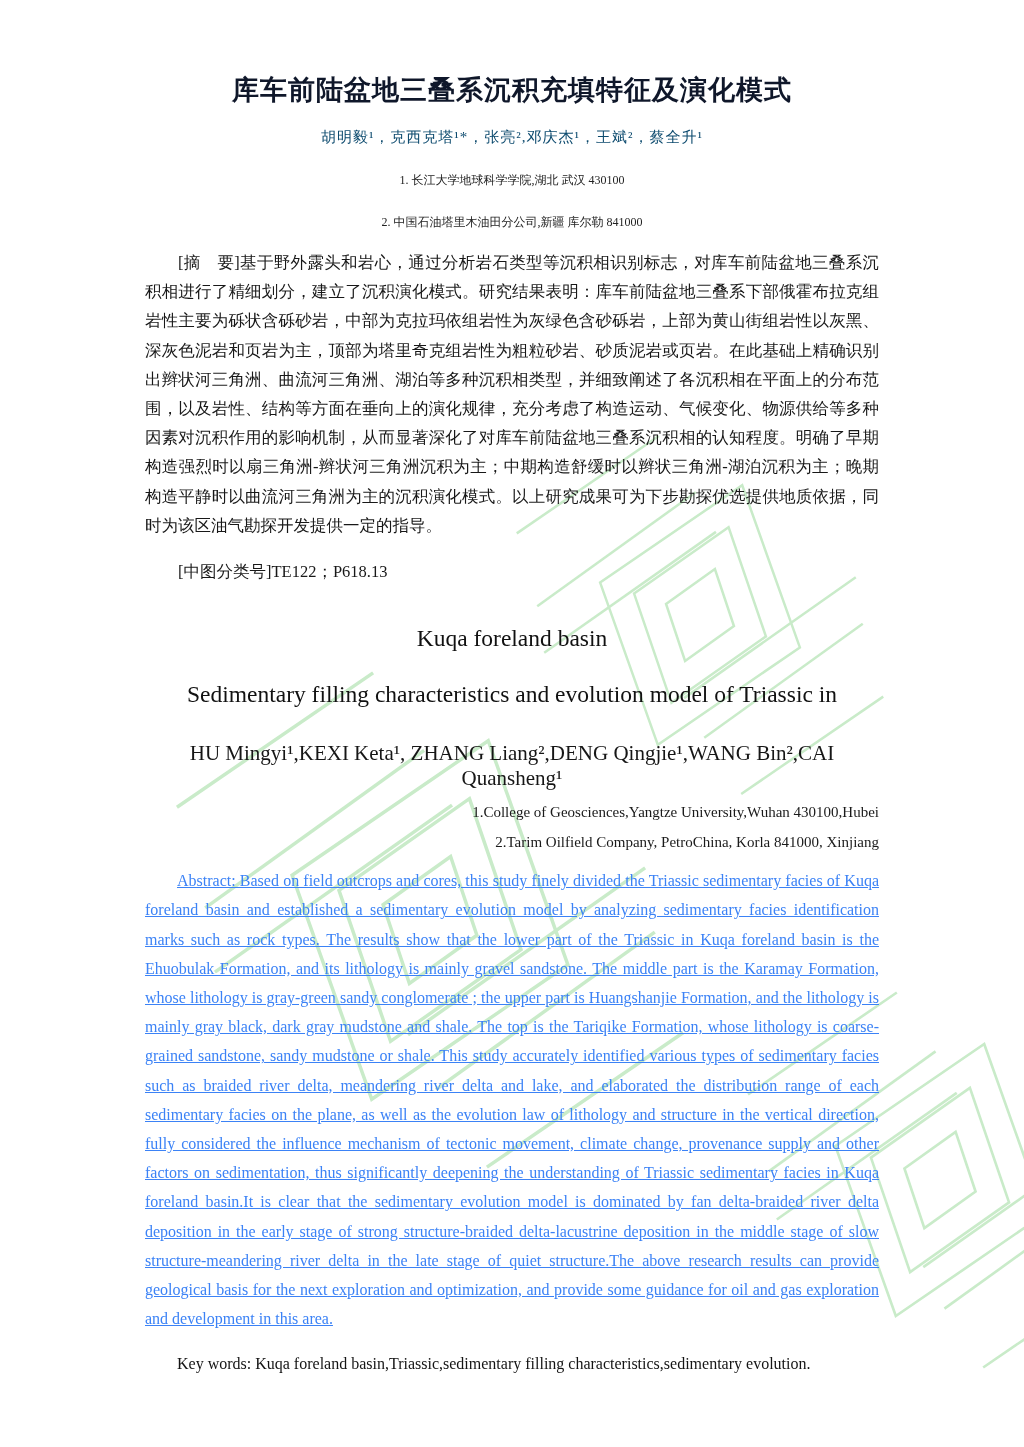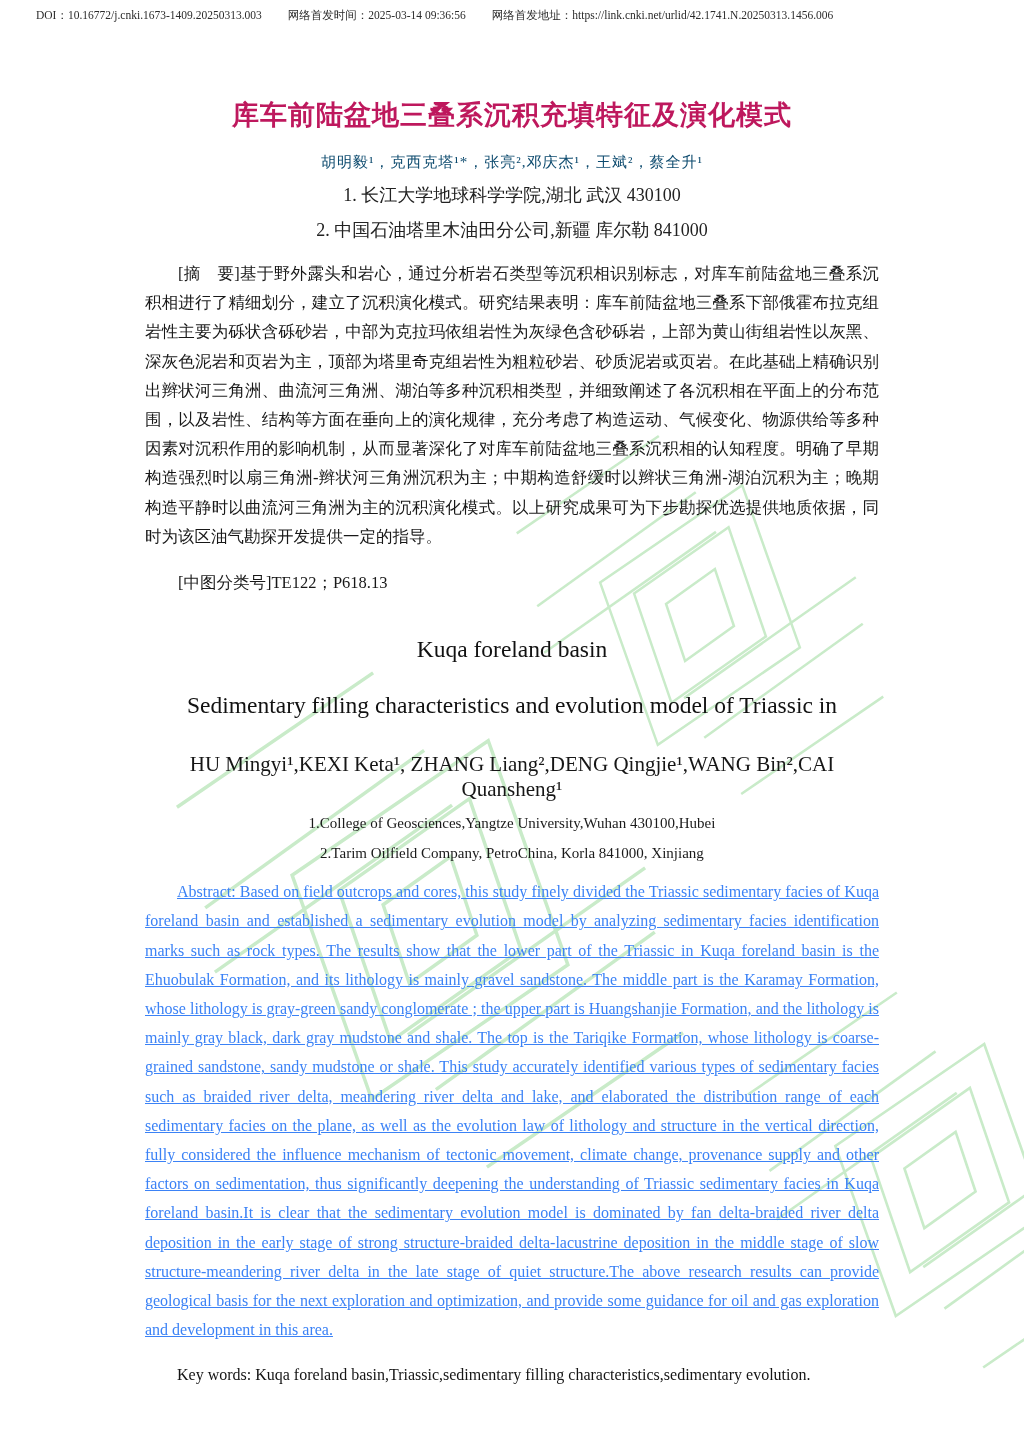--- a/index.html
+++ b/index.html
@@ -17,48 +17,48 @@
   .doi-row{
     position:absolute;top:8px;left:36px;right:20px;z-index:2;
     font-family:"Liberation Serif", serif;
     font-size:11.5px;color:#2a2a2a;
     display:flex;gap:26px;white-space:nowrap;
   }
   .content{
     position:absolute;left:145px;width:734px;top:0;z-index:1;
   }
   .title-cn{
-    margin:97px 0 0 0;
+    margin:72px 0 0 0;
     text-align:center;
     font-family:Liberation Serif, serif;
     font-weight:700;
     font-size:27px;
     letter-spacing:1px;
-    color:#be185d;
+    color:#0f172a;
   }
   .authors-cn{
     margin-top:20px;text-align:center;
     font-size:15px;color:#0c4a6e;letter-spacing:1px;
   }
-  .affil-cn{ margin-top:11px;text-align:center;font-size:18px;color:#222;}
+  .affil-cn{ margin-top:25px;text-align:center;font-size:12px;color:#222;}
   .abstract-cn{
     margin-top:17px;
     font-size:16.5px;line-height:29.2px;
     text-align:justify;text-indent:2em;color:#181818;
   }
   .kw-cn{ font-size:16.5px;line-height:29.2px;text-indent:2em;margin-top:1px;color:#181818;}
   .clc-cn{ font-size:16.5px;line-height:29.2px;text-indent:2em;margin-top:0;color:#181818;}
   .title-en{
     margin-top:24px;text-align:center;
     font-size:23.5px;line-height:56px;color:#111;
   }
   .authors-en{
     margin-top:12px;text-align:center;font-size:21px;color:#161616;
   }
-  .affil-en{ margin-top:13px;text-align:center;font-size:15px;color:#1a1a1a;}
+  .affil-en{ margin-top:13px;text-align:right;font-size:15px;color:#1a1a1a;}
   .abstract-en{
     margin-top:15px;
     font-size:16px;line-height:29.2px;
     text-align:justify;text-indent:2em;color:#3b82f6;text-decoration:underline;
   }
   .kw-en{ font-size:16px;line-height:29.2px;text-indent:2em;margin-top:12px;color:#141414;}
 </style>
 </head>
 <body>
 
@@ -76,25 +76,20 @@
         <path d="M10,80 L130,-80"></path>
         <path d="M-190,-20 L-90,-150"></path>
         <path d="M90,150 L190,20"></path>
       </g>
     </defs>
     <use href="#wm-motif" transform="translate(700,615) rotate(18) scale(1.05)"></use>
     <use href="#wm-motif" transform="translate(430,920) rotate(18) scale(1.45)"></use>
     <use href="#wm-motif" transform="translate(940,1180) rotate(18) scale(1.1)"></use>
   </svg>
 
-  <div class="doi-row">
-    <span>DOI：10.16772/j.cnki.1673-1409.20250313.003</span>
-    <span>网络首发时间：2025-03-14 09:36:56</span>
-    <span>网络首发地址：https://link.cnki.net/urlid/42.1741.N.20250313.1456.006</span>
-  </div>
 
   <div class="content">
 
     <h1 class="title-cn">库车前陆盆地三叠系沉积充填特征及演化模式</h1>
 
     <div class="authors-cn">胡明毅¹，克西克塔¹*，张亮²,邓庆杰¹，王斌²，蔡全升¹</div>
 
     <div class="affil-cn">1. 长江大学地球科学学院,湖北 武汉  430100</div>
     <div class="affil-cn">2. 中国石油塔里木油田分公司,新疆 库尔勒  841000</div>
 

